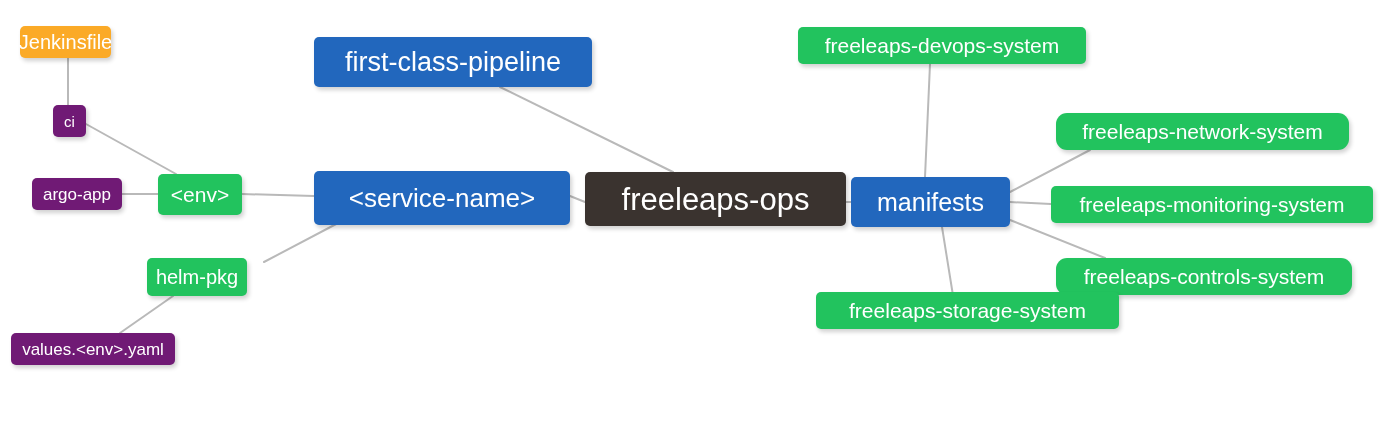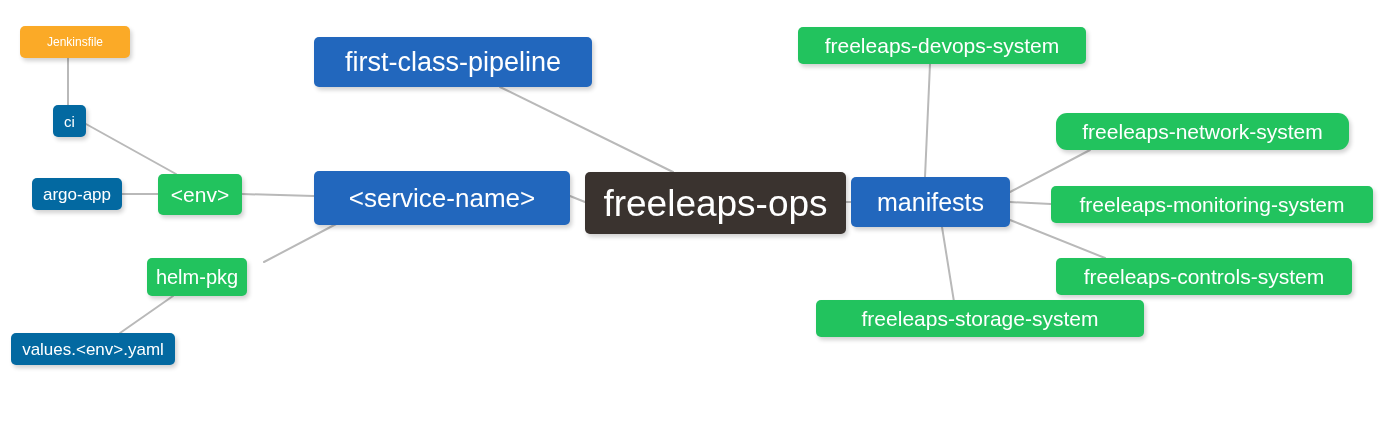--- a/index.html
+++ b/index.html
@@ -45,21 +45,21 @@
   }
   .node-label {
     display: block;
     white-space: nowrap;
   }
   
   .c-dark   { background: #3a332f; }
   .c-blue   { background: #2267bd; }
   .c-green  { background: #22c35e; }
   .c-orange { background: #fbaa27; }
-  .c-red    { background: #0369a1; }
+  .c-red    { background: #701a75; }
 </style>
 </head>
 <body>
 
 <div id="canvas">
   <svg id="edges" width="1390" height="421" viewBox="0 0 1390 421" xmlns="http://www.w3.org/2000/svg">
       <line x1="585" y1="202" x2="570" y2="196" stroke="#b9b9b9" stroke-width="2" stroke-linecap="round"></line>
       <line x1="673" y1="172" x2="500" y2="87" stroke="#b9b9b9" stroke-width="2" stroke-linecap="round"></line>
       <line x1="846" y1="202" x2="851" y2="202" stroke="#b9b9b9" stroke-width="2" stroke-linecap="round"></line>
       <line x1="314" y1="196" x2="242" y2="194" stroke="#b9b9b9" stroke-width="2" stroke-linecap="round"></line>
@@ -68,59 +68,59 @@
       <line x1="158" y1="194" x2="122" y2="194" stroke="#b9b9b9" stroke-width="2" stroke-linecap="round"></line>
       <line x1="68" y1="105" x2="68" y2="58" stroke="#b9b9b9" stroke-width="2" stroke-linecap="round"></line>
       <line x1="173" y1="296" x2="120" y2="333" stroke="#b9b9b9" stroke-width="2" stroke-linecap="round"></line>
       <line x1="925" y1="177" x2="930" y2="64" stroke="#b9b9b9" stroke-width="2" stroke-linecap="round"></line>
       <line x1="1010" y1="192" x2="1090" y2="150" stroke="#b9b9b9" stroke-width="2" stroke-linecap="round"></line>
       <line x1="1010" y1="202" x2="1051" y2="204" stroke="#b9b9b9" stroke-width="2" stroke-linecap="round"></line>
       <line x1="1010" y1="220" x2="1105" y2="258" stroke="#b9b9b9" stroke-width="2" stroke-linecap="round"></line>
       <line x1="942" y1="227" x2="955" y2="308" stroke="#b9b9b9" stroke-width="2" stroke-linecap="round"></line>
     </svg>
   <div id="nodes">
-      <div class="node c-dark" style="left: 585px; top: 172px; width: 261px; height: 62px; font-size: 37px; align-items: center;">
+      <div class="node c-dark" style="left: 585px; top: 172px; width: 261px; height: 54px; font-size: 31px; align-items: center;">
         <span class="node-label">freeleaps-ops</span>
       </div>
       <div class="node c-blue" style="left: 314px; top: 171px; width: 256px; height: 54px; font-size: 26px;">
         <span class="node-label">&lt;service-name&gt;</span>
       </div>
       <div class="node c-blue" style="left: 314px; top: 37px; width: 278px; height: 50px; font-size: 27px; align-items: center;">
         <span class="node-label">first-class-pipeline</span>
       </div>
       <div class="node c-blue" style="left: 851px; top: 177px; width: 159px; height: 50px; font-size: 25px;">
         <span class="node-label">manifests</span>
       </div>
       <div class="node c-green" style="left: 158px; top: 174px; width: 84px; height: 41px; font-size: 21px;">
         <span class="node-label">&lt;env&gt;</span>
       </div>
       <div class="node c-green" style="left: 147px; top: 258px; width: 100px; height: 38px; font-size: 20px;">
         <span class="node-label">helm-pkg</span>
       </div>
       <div class="node c-red" style="left: 53px; top: 105px; width: 33px; height: 32px; font-size: 15px;">
         <span class="node-label">ci</span>
       </div>
-      <div class="node c-orange" style="left: 20px; top: 26px; width: 110px; height: 32px; font-size: 12px;">
+      <div class="node c-orange" style="left: 20px; top: 26px; width: 91px; height: 32px; font-size: 20px;">
         <span class="node-label">Jenkinsfile</span>
       </div>
       <div class="node c-red" style="left: 32px; top: 178px; width: 90px; height: 32px; font-size: 17px;">
         <span class="node-label">argo-app</span>
       </div>
       <div class="node c-red" style="left: 11px; top: 333px; width: 164px; height: 32px; font-size: 17px;">
         <span class="node-label">values.&lt;env&gt;.yaml</span>
       </div>
       <div class="node c-green" style="left: 798px; top: 27px; width: 288px; height: 37px; font-size: 21px; text-align: center;">
         <span class="node-label">freeleaps-devops-system</span>
       </div>
       <div class="node c-green" style="left: 1056px; top: 113px; width: 293px; height: 37px; font-size: 21px; border-radius: 11px;">
         <span class="node-label">freeleaps-network-system</span>
       </div>
       <div class="node c-green" style="left: 1051px; top: 186px; width: 322px; height: 37px; font-size: 21px;">
         <span class="node-label">freeleaps-monitoring-system</span>
       </div>
-      <div class="node c-green" style="left: 1056px; top: 258px; width: 296px; height: 37px; font-size: 21px;">
+      <div class="node c-green" style="left: 1056px; top: 258px; width: 296px; height: 37px; font-size: 21px; border-radius: 11px;">
         <span class="node-label">freeleaps-controls-system</span>
       </div>
-      <div class="node c-green" style="left: 816px; top: 300px; width: 328px; height: 37px; font-size: 21px;">
+      <div class="node c-green" style="left: 816px; top: 292px; width: 303px; height: 37px; font-size: 21px;">
         <span class="node-label">freeleaps-storage-system</span>
       </div>
     </div>
 </div>
 
 </body></html>

